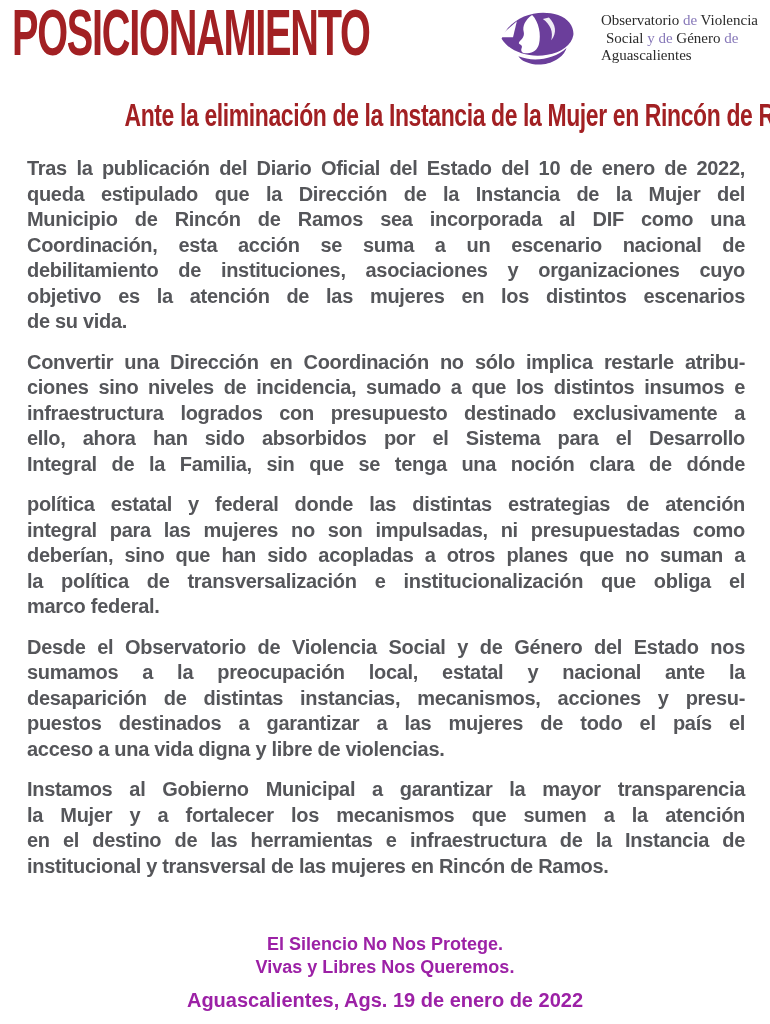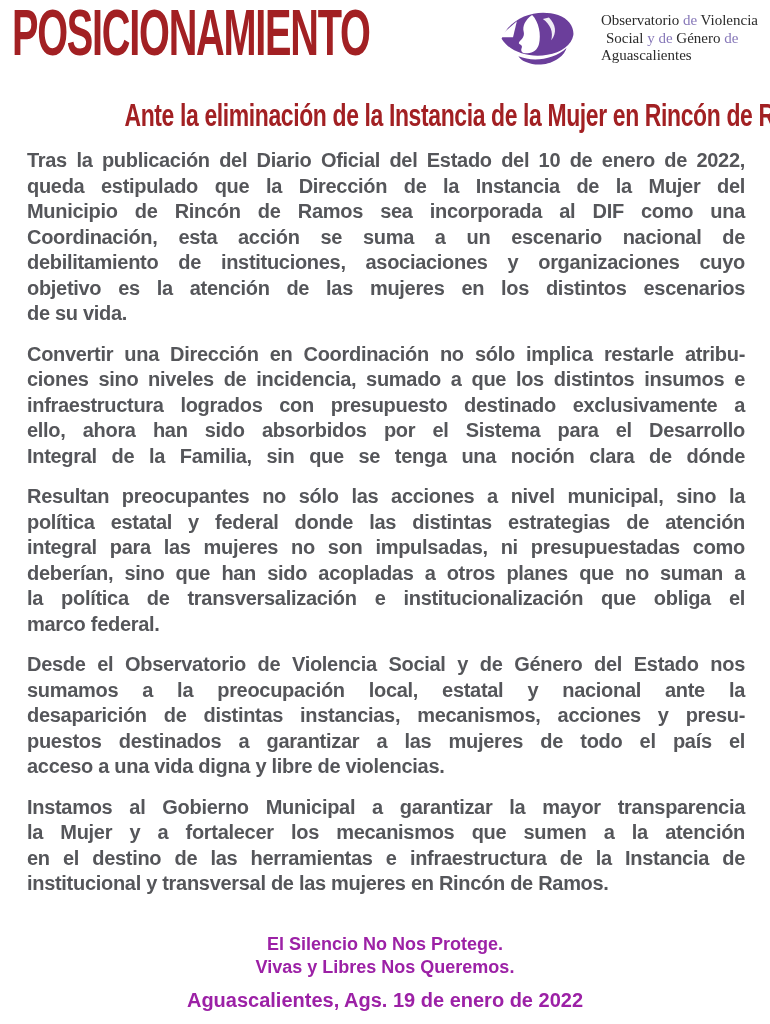--- a/index.html
+++ b/index.html
@@ -46,21 +46,21 @@
     display:inline-block;font-size:31px;font-weight:bold;
     color:var(--accent-red);white-space:nowrap;letter-spacing:-0.5px;
     transform:scaleX(0.74);transform-origin:50% 0;line-height:1.1;
   }
   
   .document-body{
     position:absolute;top:148px;left:27px;right:25px;
     font-size:20px;font-weight:bold;color:var(--body-gray);
     letter-spacing:-0.3px;line-height:25.5px;
   }
-  .para{margin:0 0 15px 0;}
+  .para{margin:8px 0 15px 0;}
   .pline{
     text-align:justify;text-align-last:justify;
     white-space:nowrap;overflow:visible;
   }
   .pline.last{text-align-last:left;}
   
   .footer-slogans{
     position:absolute;top:933px;left:0;right:0;text-align:center;
     font-size:18px;font-weight:bold;color:var(--purple);line-height:23px;
   }
@@ -106,21 +106,20 @@
         <div class="pline last">de su vida.</div>
       </div>
       <div class="para">
         <div class="pline">Convertir una Dirección en Coordinación no sólo implica restarle atribu-</div>
         <div class="pline">ciones sino niveles de incidencia, sumado a que los distintos insumos e</div>
         <div class="pline">infraestructura logrados con presupuesto destinado exclusivamente a</div>
         <div class="pline">ello, ahora han sido absorbidos por el Sistema para el Desarrollo</div>
         <div class="pline">Integral de la Familia, sin que se tenga una noción clara de dónde</div>
       </div>
       <div class="para">
-        <div class="pline">Resultan preocupantes no sólo las acciones a nivel municipal, sino la</div>
         <div class="pline">política estatal y federal donde las distintas estrategias de atención</div>
         <div class="pline">integral para las mujeres no son impulsadas, ni presupuestadas como</div>
         <div class="pline">deberían, sino que han sido acopladas a otros planes que no suman a</div>
         <div class="pline">la política de transversalización e institucionalización que obliga el</div>
         <div class="pline last">marco federal.</div>
       </div>
       <div class="para">
         <div class="pline">Desde el Observatorio de Violencia Social y de Género del Estado nos</div>
         <div class="pline">sumamos a la preocupación local, estatal y nacional ante la</div>
         <div class="pline">desaparición de distintas instancias, mecanismos, acciones y presu-</div>

